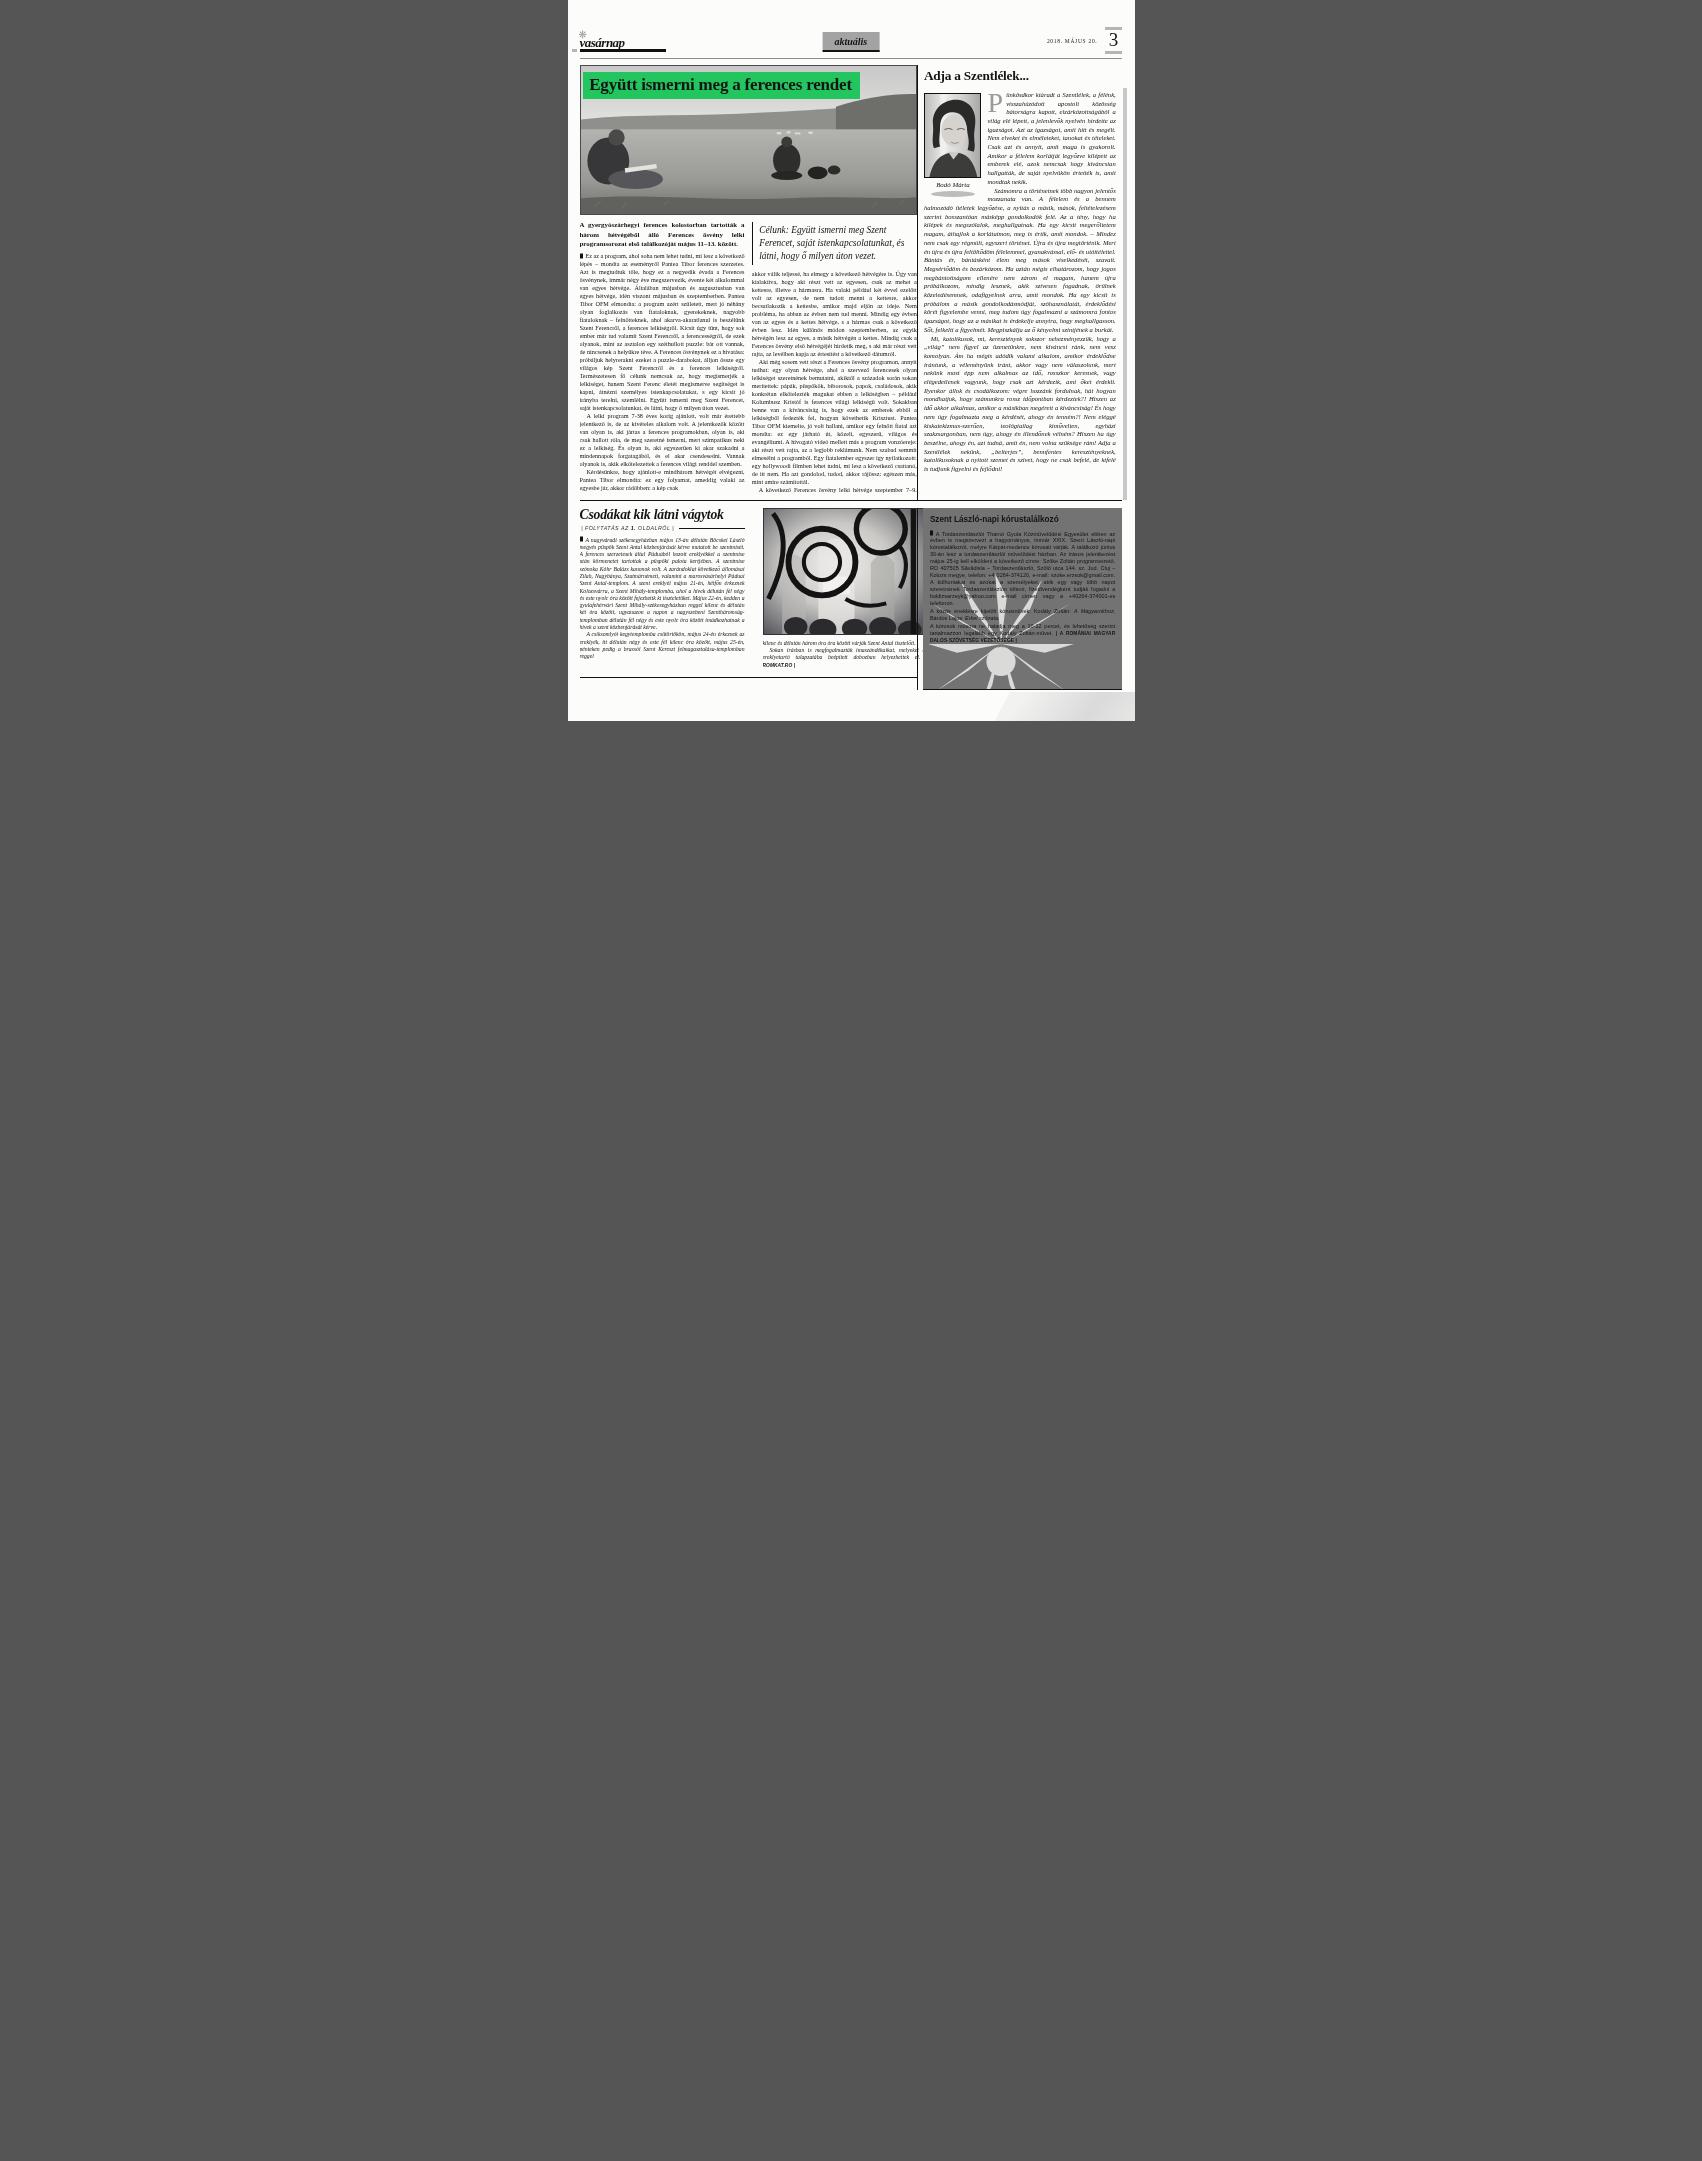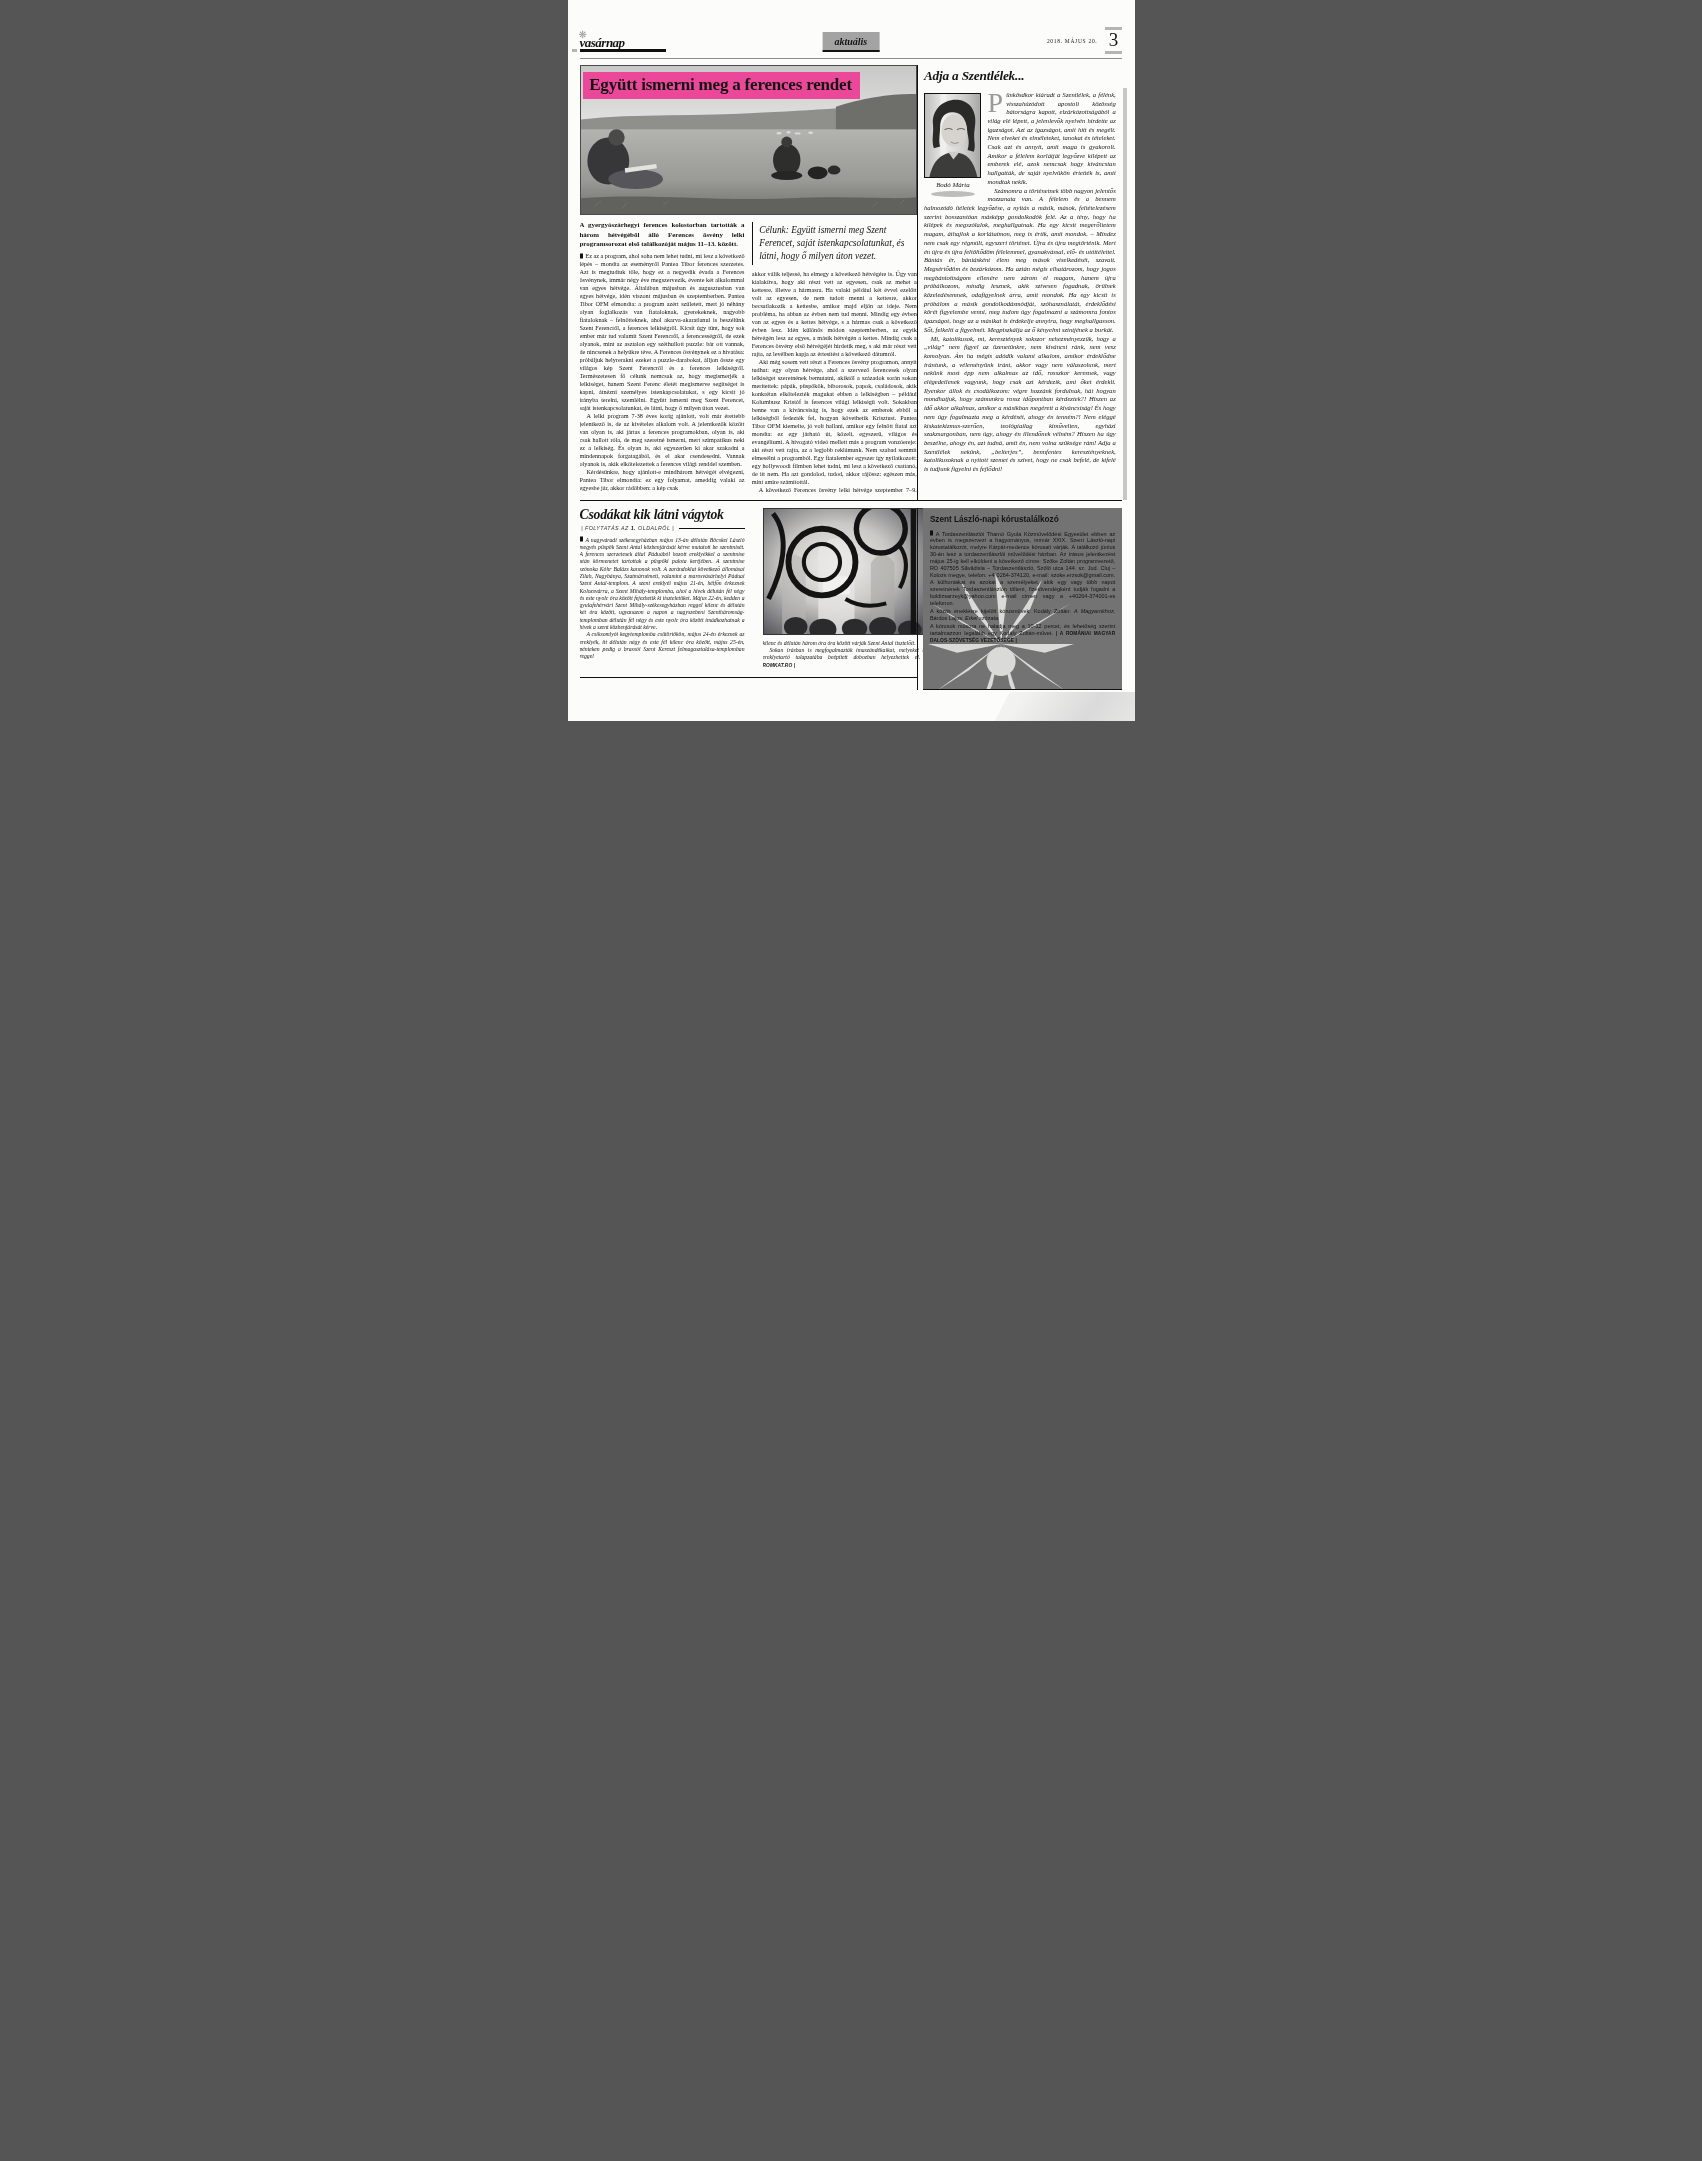--- a/index.html
+++ b/index.html
@@ -19,35 +19,35 @@
   .date{font-size:5.5px;letter-spacing:0.7px;color:#222;}
   .pagenum{display:flex;flex-direction:column;align-items:center;gap:1.4px;}
   .pagenum .pbar{width:17.4px;height:2.7px;background:#b5b5b5;}
   .pagenum .pnum{font-size:19px;line-height:18.3px;font-weight:400;}
   .hdr-rule{border-top:0.7px solid #8e8e8e;margin-top:5.5px;}
   
   .top-row{display:flex;margin-top:6.4px;height:436px;border-bottom:1.4px solid #111;box-sizing:border-box;}
   .main-art{width:337px;flex:none;}
   .hero{position:relative;width:337px;height:150px;margin:0;border:0.5px solid #4a4a4a;box-sizing:border-box;overflow:hidden;}
   .hero svg{display:block;width:100%;height:100%;}
-  .headline-box{position:absolute;top:6.4px;left:2.3px;background:#ec4899;padding:3.7px 8.2px 5.5px 6.4px;}
+  .headline-box{position:absolute;top:6.4px;left:2.3px;background:#22c55e;padding:3.7px 8.2px 5.5px 6.4px;}
   .headline-box h1{margin:0;font-size:17px;font-weight:700;letter-spacing:-0.2px;line-height:1.05;}
   .cols{display:flex;gap:7.3px;margin-top:5.5px;}
   .col{width:165px;flex:none;height:275px;overflow:hidden;text-align:justify;}
   .lead{font-weight:700;font-size:6.9px;line-height:9.2px;margin:0 0 4.1px;}
   p.body{font-size:6.2px;line-height:8px;margin:0;}
   p.indent{text-indent:6.9px;}
   .sq{display:inline-block;width:3.2px;height:5.5px;background:#111;margin-right:2.7px;transform:translateY(0.5px);}
   .pullquote{margin:1.8px 0 5.5px;border-left:1.8px solid #111;padding:1.8px 2.7px 1.8px 6.4px;
              font-style:italic;font-size:9.4px;line-height:13px;text-align:left;}
   .byline{font-family:"Liberation Sans",sans-serif;font-weight:700;font-size:4.8px;letter-spacing:0.1px;}
   
   .spirit{flex:1;border-left:0.9px solid #111;margin-left:0;padding:2.7px 6.4px 0 6.4px;position:relative;box-sizing:border-box;}
   .spirit::after{content:"";position:absolute;right:-5px;top:23px;bottom:0;width:4.1px;background:#c7c7c7;}
-  .spirit-title{margin:0.9px 0 6.4px;font-style:italic;font-weight:700;font-size:13.3px;letter-spacing:-0.2px;}
+  .spirit-title{margin:0.9px 0 6.4px;font-weight:700;font-size:13.3px;letter-spacing:-0.2px;}
   .portrait-fig{float:left;width:58px;margin:1.8px 5.5px 0.9px 0;text-align:center;}
   .portrait{width:57px;height:85px;border:0.9px solid #111;box-sizing:border-box;overflow:hidden;}
   .portrait svg{display:block;width:100%;height:100%;}
   .portrait-cap{font-style:italic;font-size:6.9px;margin-top:3.7px;}
   .cap-shadow{width:44px;height:6px;background:#bdbdbd;border-radius:50%;margin:2.7px auto 0;}
   .sp{font-style:italic;font-size:6.6px;line-height:8.7px;text-align:justify;margin:0;}
   .sp.indent{text-indent:6.9px;}
   .dropcap{float:left;font-style:normal;font-size:28px;line-height:22px;padding:1.4px 3.2px 0 0;color:#9a9a9a;}
   
   .bottom-row{display:flex;margin-top:7.3px;height:182px;}

